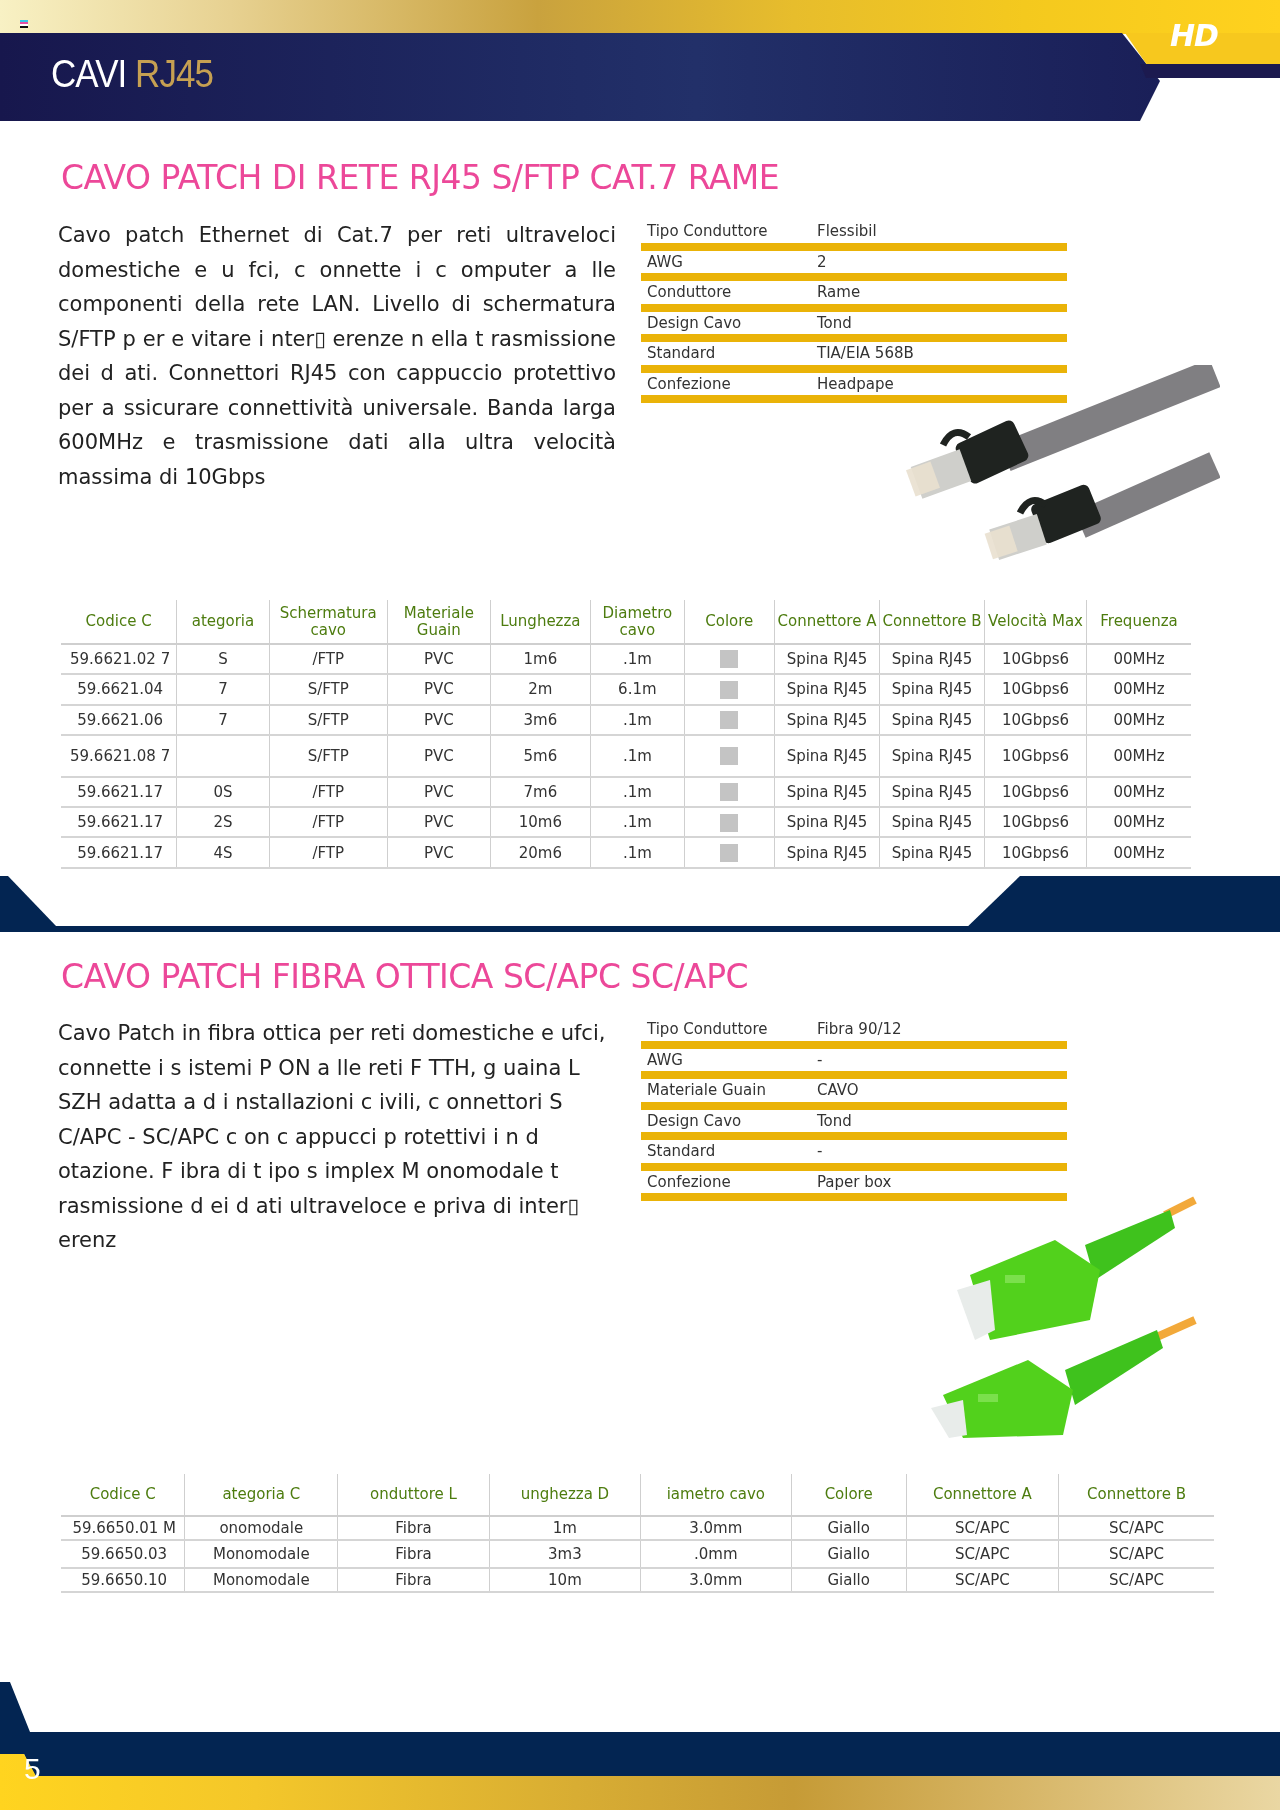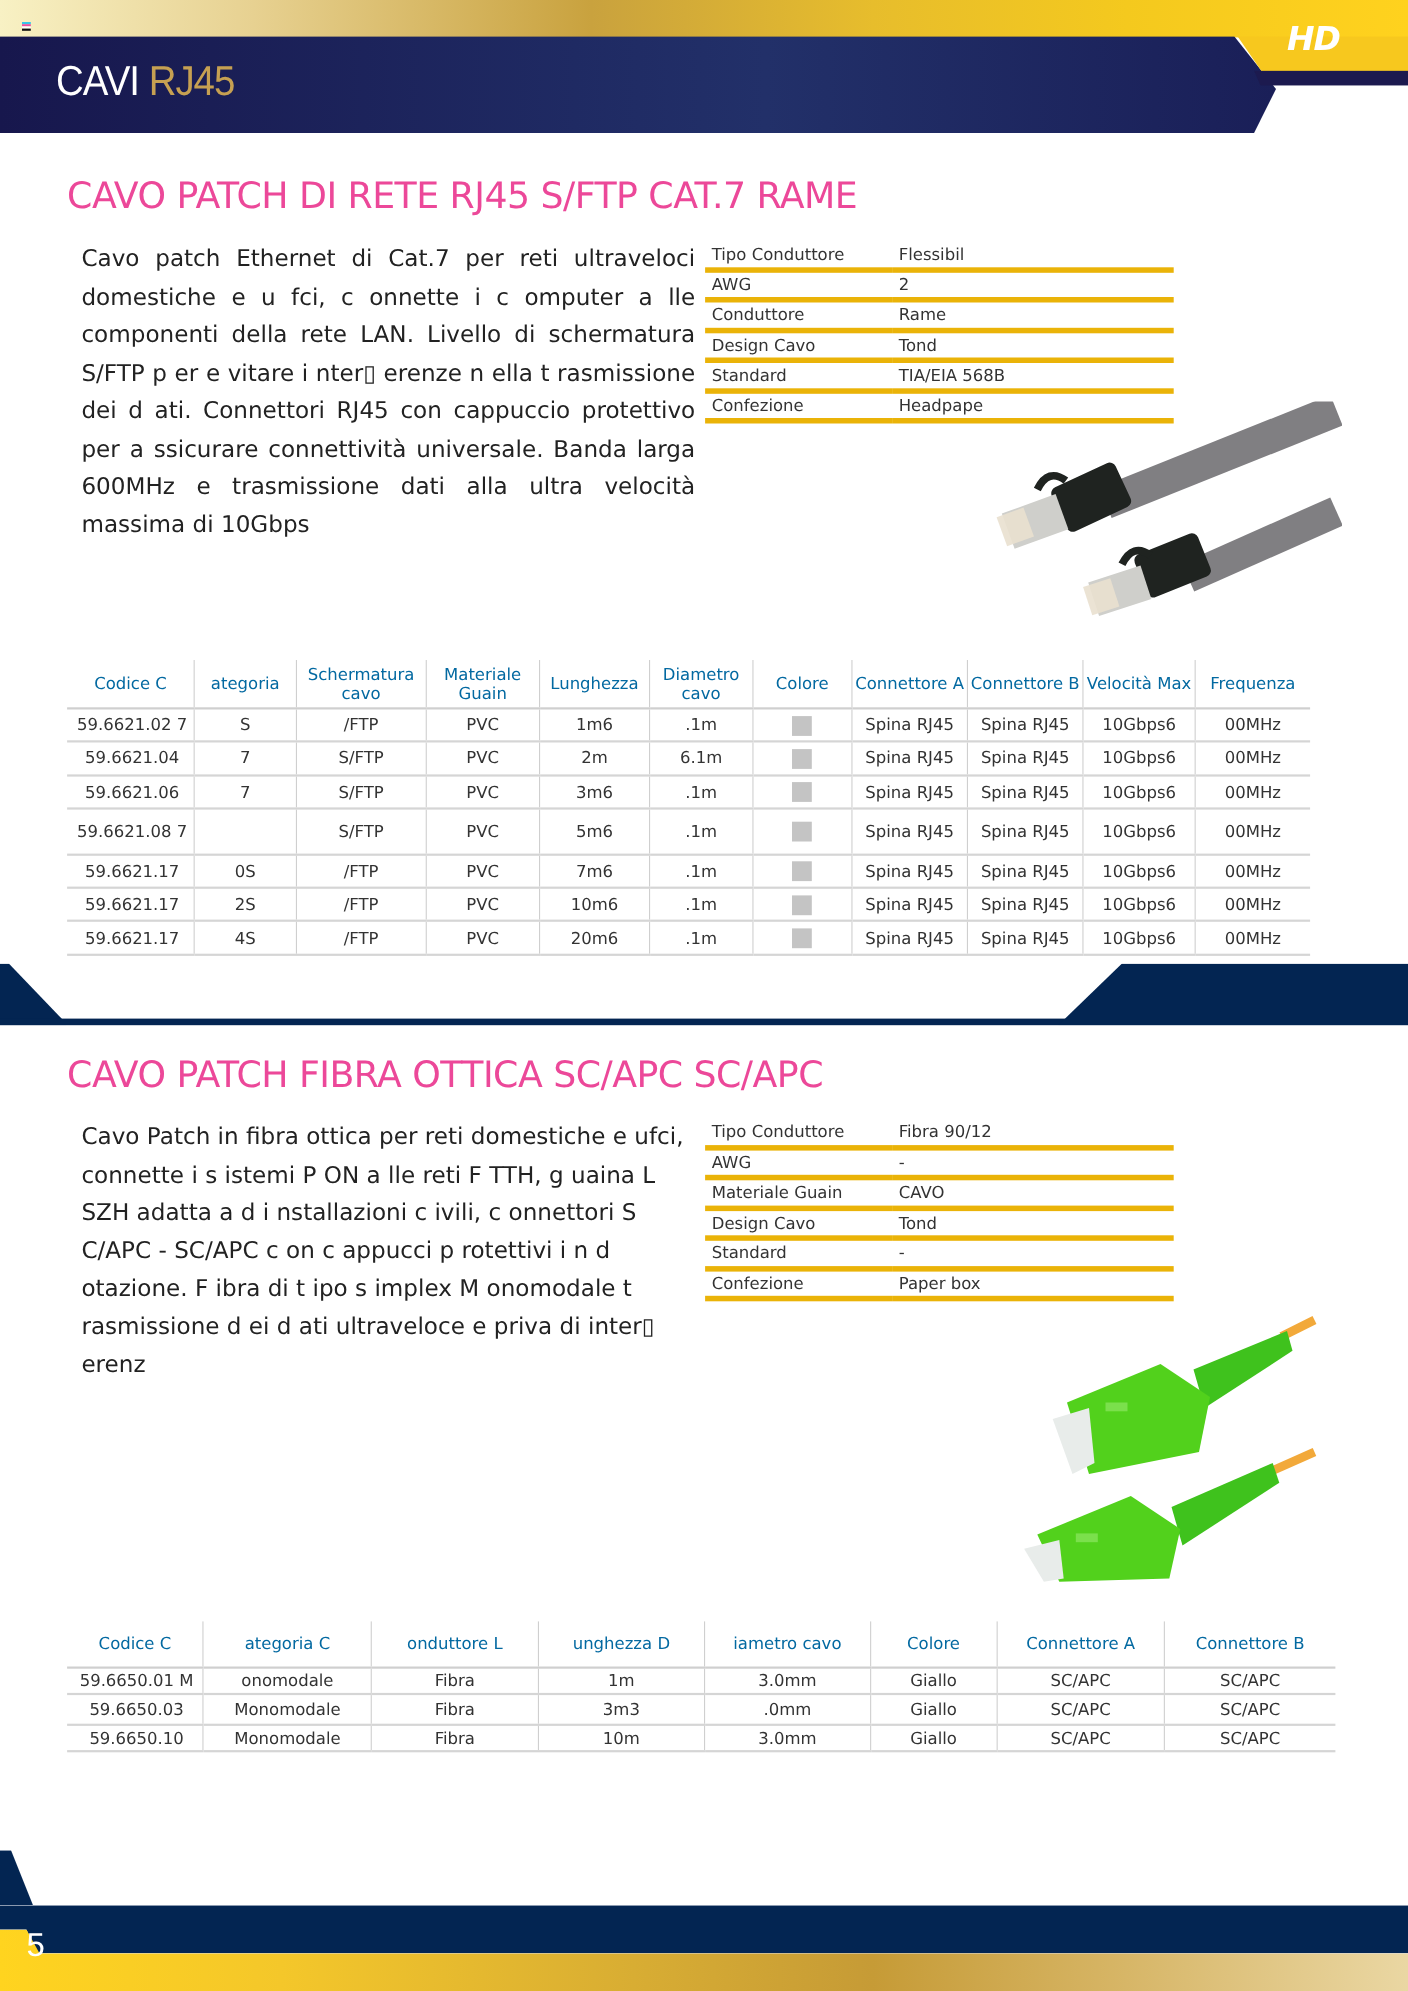--- a/index.html
+++ b/index.html
@@ -39,33 +39,33 @@
   .page-title { position: absolute; left: 51px; top: 53px; font-size: 38px; font-family: "Liberation Sans", sans-serif; letter-spacing: -1px; transform: scaleX(0.92); transform-origin: left; }
   .page-title .w { color: #ffffff; }
   .page-title .g { color: #c6a052; }
 
   
   .section-title {
     position: absolute; left: 61px; font-size: 33px; color: #ec4899;
     font-family: "DejaVu Sans", sans-serif; letter-spacing: -0.5px; white-space: nowrap;
   }
   .desc {
-    position: absolute; left: 74px; width: 558px; font-size: 21px; line-height: 34.5px;
+    position: absolute; left: 58px; width: 558px; font-size: 21px; line-height: 34.5px;
     color: #222; text-align: justify;
   }
   .spec {
     position: absolute; left: 641px; width: 426px; border-collapse: collapse; font-size: 15px; color: #333;
   }
-  .spec td { padding: 0 6px; height: 22.5px; border-bottom: 5px solid #eab308; }
+  .spec td { padding: 0 6px; height: 22.5px; border-bottom: 8px solid #eab308; }
   .spec td.k { width: 158px; }
 
   .product-img { position: absolute; }
 
   table.grid { position: absolute; border-collapse: collapse; font-size: 15px; color: #333; }
-  table.grid th { font-weight: normal; color: #0369a1; font-size: 15px; line-height: 17px; border-left: 1px solid #cfcfcf; border-bottom: 2px solid #cfcfcf; padding: 2px 2px; }
+  table.grid th { font-weight: normal; color: #4d7c0f; font-size: 15px; line-height: 17px; border-left: 1px solid #cfcfcf; border-bottom: 2px solid #cfcfcf; padding: 2px 2px; }
   table.grid th:first-child { border-left: none; }
   table.grid td { border-left: 1px solid #cfcfcf; border-bottom: 2px solid #d5d5d5; text-align: center; padding: 0; }
   table.grid td:first-child { border-left: none; text-align: center; padding-left: 3px; }
   .swatch { display: inline-block; width: 18px; height: 18px; background: #c4c4c4; vertical-align: middle; }
 
   
   .divider { position: absolute; left: 0; top: 876px; width: 1280px; height: 56px; }
   .divider .l { position: absolute; left: 0; top: 0; width: 60px; height: 56px; background: #032552; clip-path: polygon(0 0, 8px 0, 56px 50px, 60px 56px, 0 56px); }
   .divider .bar { position: absolute; left: 0; top: 50px; width: 1280px; height: 6px; background: #032552; }
   .divider .r { position: absolute; left: 962px; top: 0; width: 318px; height: 56px; background: #032552; clip-path: polygon(58px 0, 318px 0, 318px 56px, 0 56px); }

